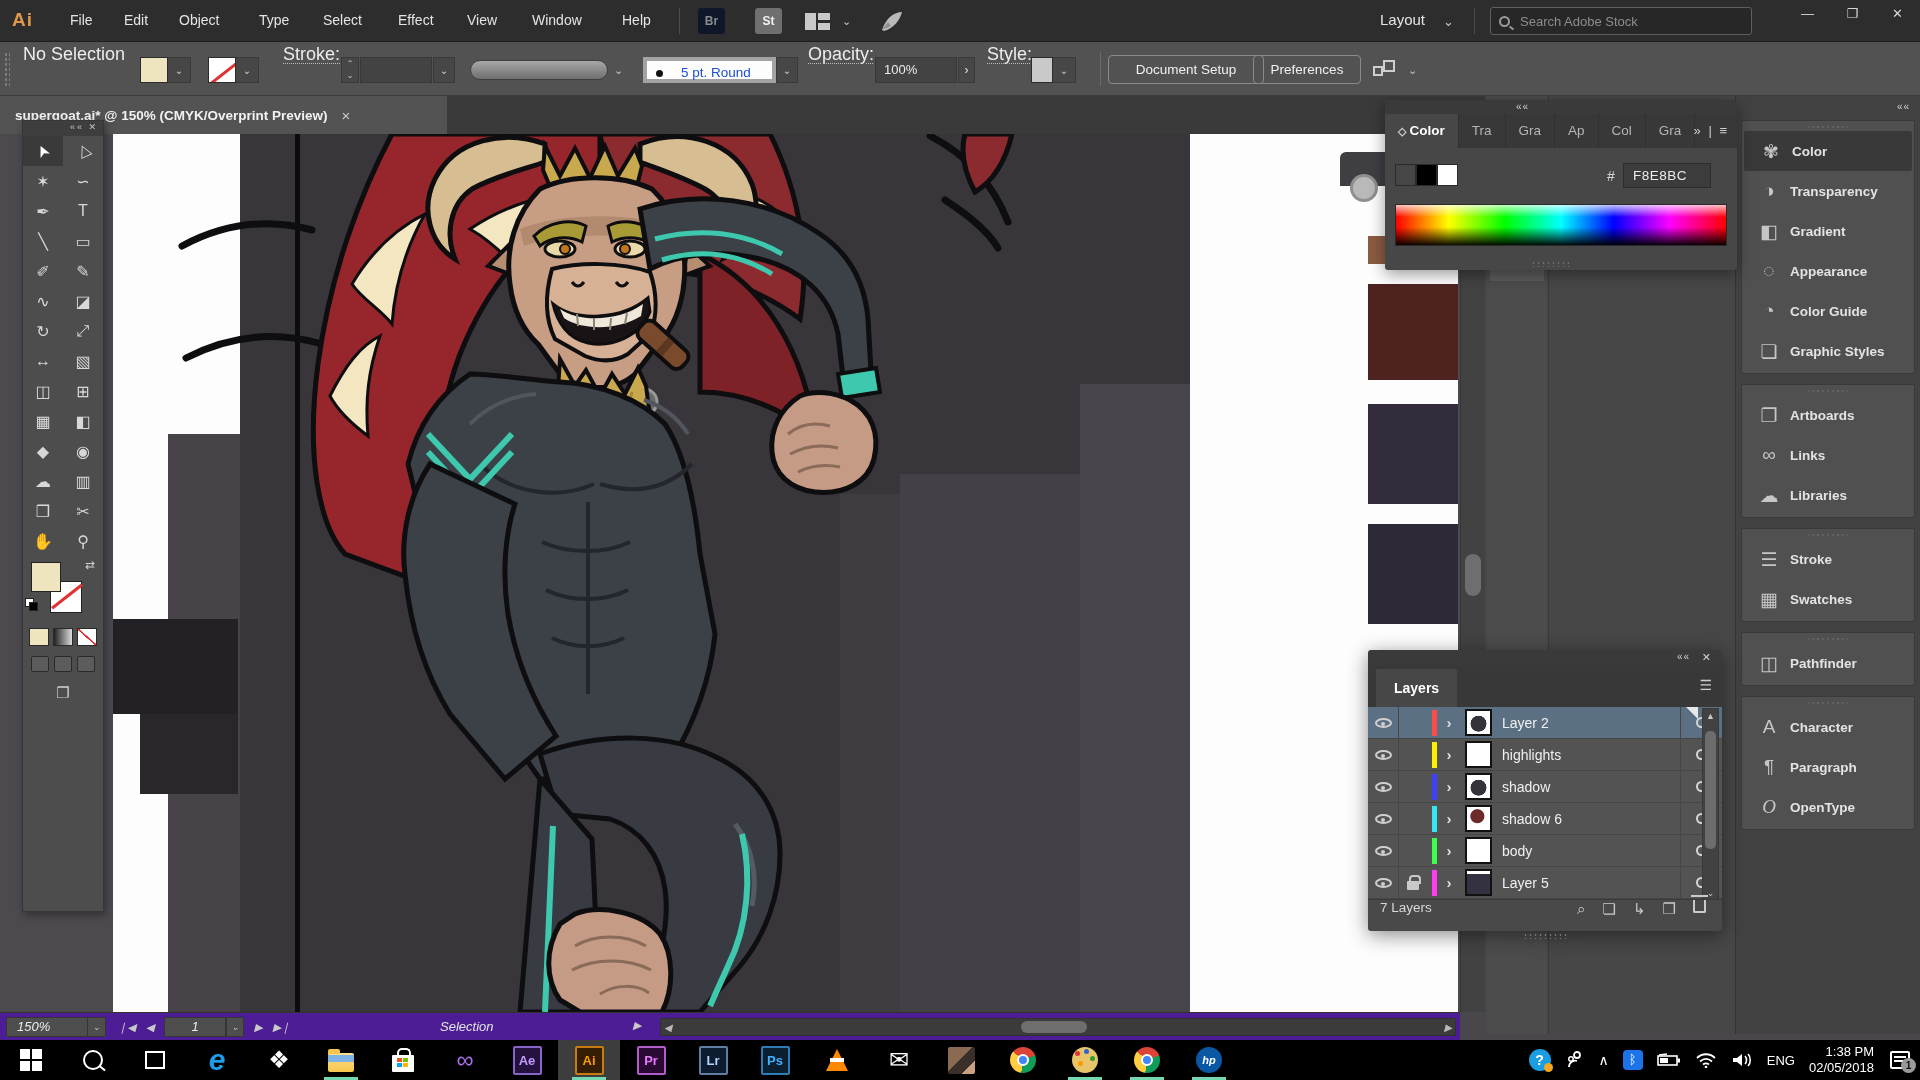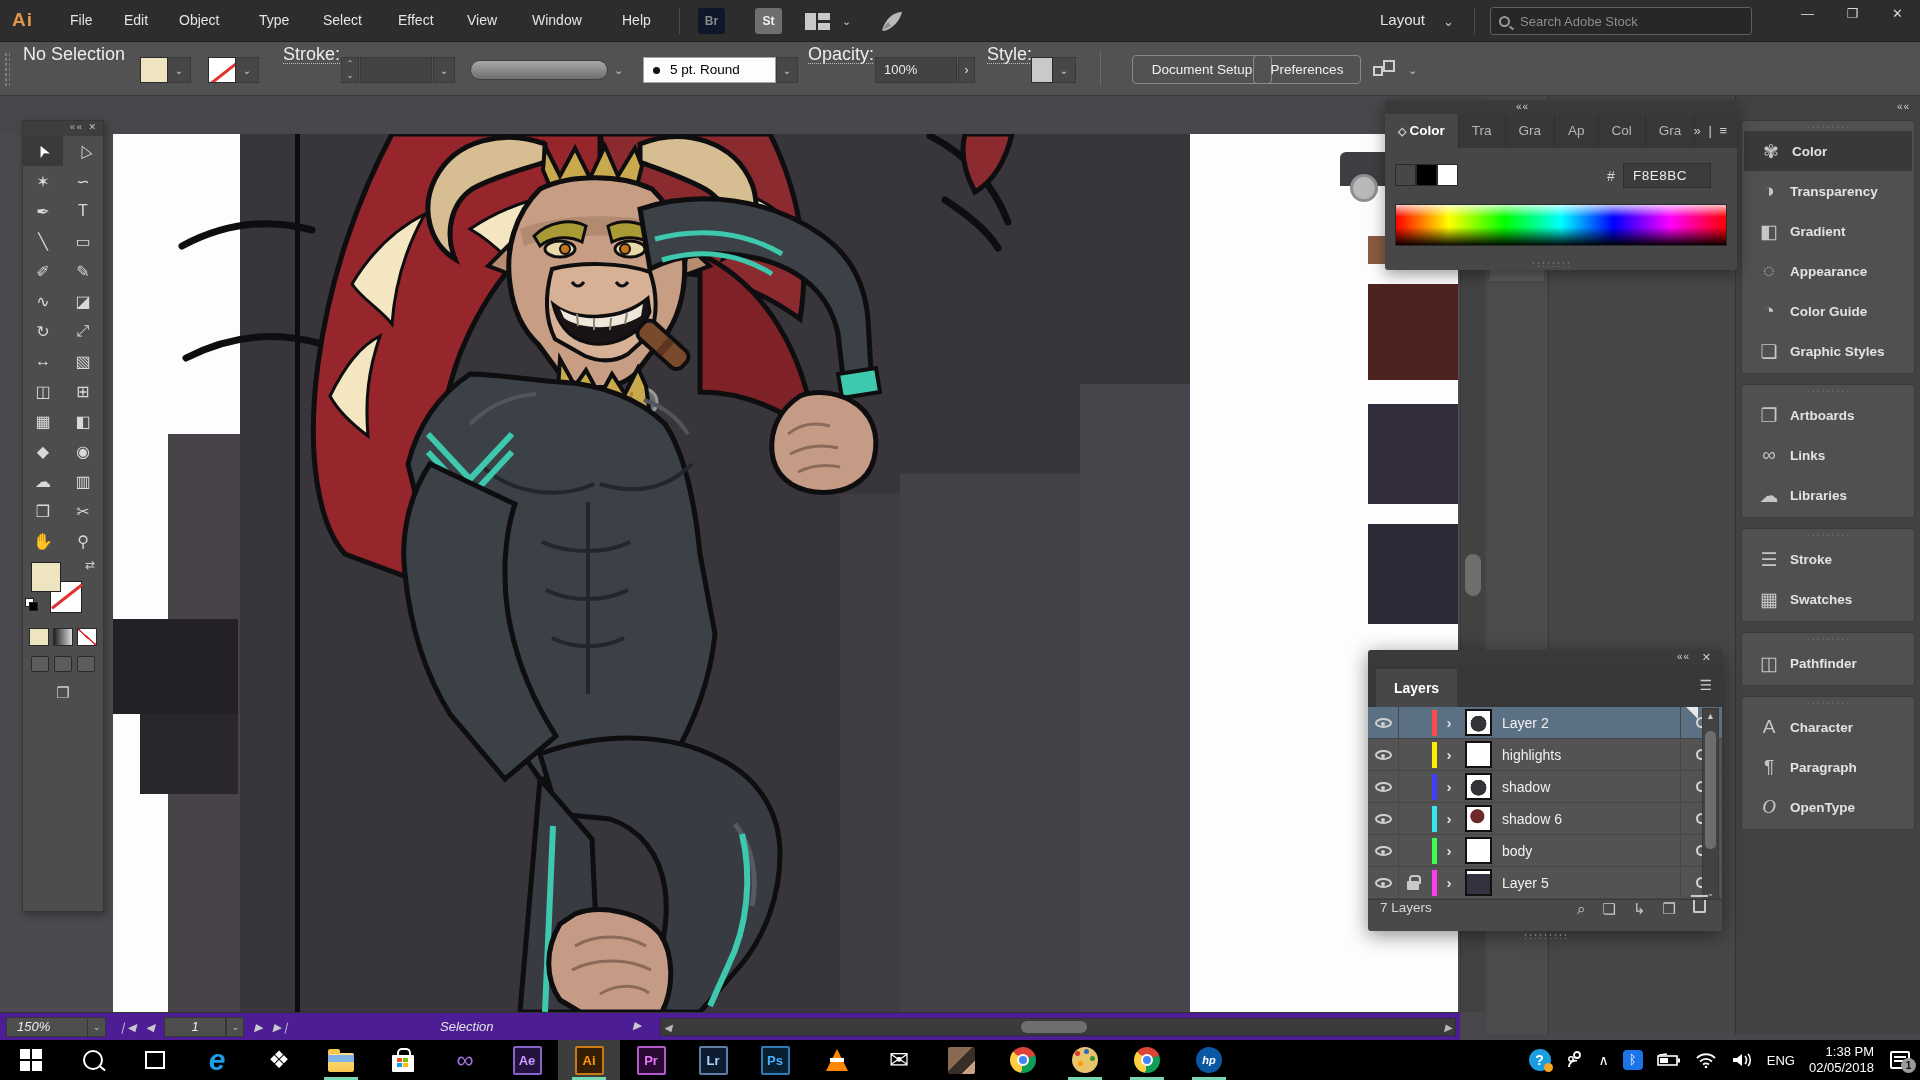--- a/index.html
+++ b/index.html
@@ -33,21 +33,21 @@
   .cb-label.link { text-decoration:underline dotted 1px #bdbdbd; text-underline-offset:3px; }
   .swatch-btn { position:absolute; top:15px; height:26px; display:flex; }
   .swatch-btn .sw { width:28px; height:26px; border:1px solid #2c2c2c; }
   .swatch-btn .dd { width:23px; height:26px; background:#474747; border:1px solid #3a3a3a; border-left:none; color:#cfcfcf; font-size:10px; text-align:center; line-height:26px; }
   .sw.none { background:#fff; position:relative; overflow:hidden; }
   .sw.none::after { content:""; position:absolute; left:-4px; top:11px; width:45px; height:3px; background:#e03232; transform:rotate(-38deg); }
   .stepper { position:absolute; left:341px; top:15px; width:18px; height:26px; background:#474747; border:1px solid #3a3a3a; color:#cfcfcf; font-size:8px; text-align:center; line-height:12px; }
   .cb-field { position:absolute; top:15px; height:26px; background:#434343; border:1px solid #383838; color:#ececec; font-size:13px; line-height:24px; padding-left:8px; }
   .cb-dd { position:absolute; top:15px; width:22px; height:26px; background:#474747; border:1px solid #3a3a3a; color:#cfcfcf; font-size:10px; text-align:center; line-height:26px; }
   .brush-preview { position:absolute; left:470px; top:18px; width:138px; height:20px; border-radius:10px; background:linear-gradient(#a8a8a8,#6f6f6f); border:1px solid #3f3f3f; }
-  .brush-combo { position:absolute; left:643px; top:15px; width:133px; height:26px; background:#fdfdfd; border:1px solid #a3a3a3; color:#000000; font-size:13.5px; line-height:24px; padding-left:26px; }
+  .brush-combo { position:absolute; left:643px; top:15px; width:133px; height:26px; background:#fdfdfd; border:4px solid #a3a3a3; color:#1d4ed8; font-size:13.5px; line-height:24px; padding-left:34px; }
   .brush-combo .dot { position:absolute; left:9px; top:9px; width:7px; height:7px; border-radius:50%; background:#111; }
   .opacity-arrow { position:absolute; left:958px; top:15px; width:17px; height:26px; background:#474747; border:1px solid #3a3a3a; color:#e5e5e5; font-size:12px; text-align:center; line-height:24px; }
   .cb-sep { position:absolute; left:1100px; top:10px; width:1px; height:34px; background:#6a6a6a; }
   .cb-button { position:absolute; top:13px; height:29px; border:1px solid #8a8a8a; border-radius:4px; color:#f0f0f0; font-size:13.5px; text-align:center; }
   .align-icon { position:absolute; left:1373px; top:18px; width:28px; height:18px; }
   .align-icon i { position:absolute; border:2px solid #cfcfcf; background:transparent; }
 
   
   .tabrow { position:absolute; left:0; top:96px; width:1920px; height:38px; background:#3a3a3a; z-index:40; }
   .doc-tab { position:absolute; left:0; top:0; width:447px; height:38px; background:#535353; display:flex; align-items:center; }
@@ -265,33 +265,39 @@
     <div class="cb-dd" style="left:776px">⌄</div>
     <span class="cb-label link" style="left:808px">Opacity:</span>
     <div class="cb-field" style="left:875px;width:82px"><span>100%</span></div>
     <div class="opacity-arrow">›</div>
     <span class="cb-label link" style="left:987px">Style:</span>
     <div class="swatch-btn" style="left:1031px">
       <span class="sw" style="background:#c9c9c9;width:22px"></span>
       <span class="dd">⌄</span>
     </div>
     <div class="cb-sep"></div>
-    <div class="cb-button" style="left:1132px;width:140px">
+    <div class="cb-button" style="left:1108px;width:156px">
         <span style="line-height:27px;display:block">Document Setup</span>
       </div>
     <div class="cb-button" style="left:1253px;width:108px">
         <span style="line-height:27px;display:block">Preferences</span>
       </div>
     <div class="align-icon">
       <i style="left:0;top:6px;width:10px;height:10px;"></i>
       <i style="left:10px;top:0;width:12px;height:12px;"></i>
     </div>
     <span class="chev" style="left:1408px;top:22px">⌄</span>
   </div>
 
+  <div class="tabrow">
+    <div class="doc-tab">
+      <span class="title">supergoat.ai* @ 150% (CMYK/Overprint Preview)</span>
+      <span class="close">×</span>
+    </div>
+  </div>
 
   <div class="canvas">
     <svg width="1460" height="878" viewBox="0 0 1460 878">
 
       <rect x="113" y="0" width="1345" height="878" fill="#fdfdfd"></rect>
 
       <rect x="240" y="0" width="950" height="878" fill="#39363b"></rect>
       <rect x="295" y="0" width="5" height="878" fill="#0c0b0d"></rect>
 
       <rect x="168" y="300" width="72" height="578" fill="#474349"></rect>

